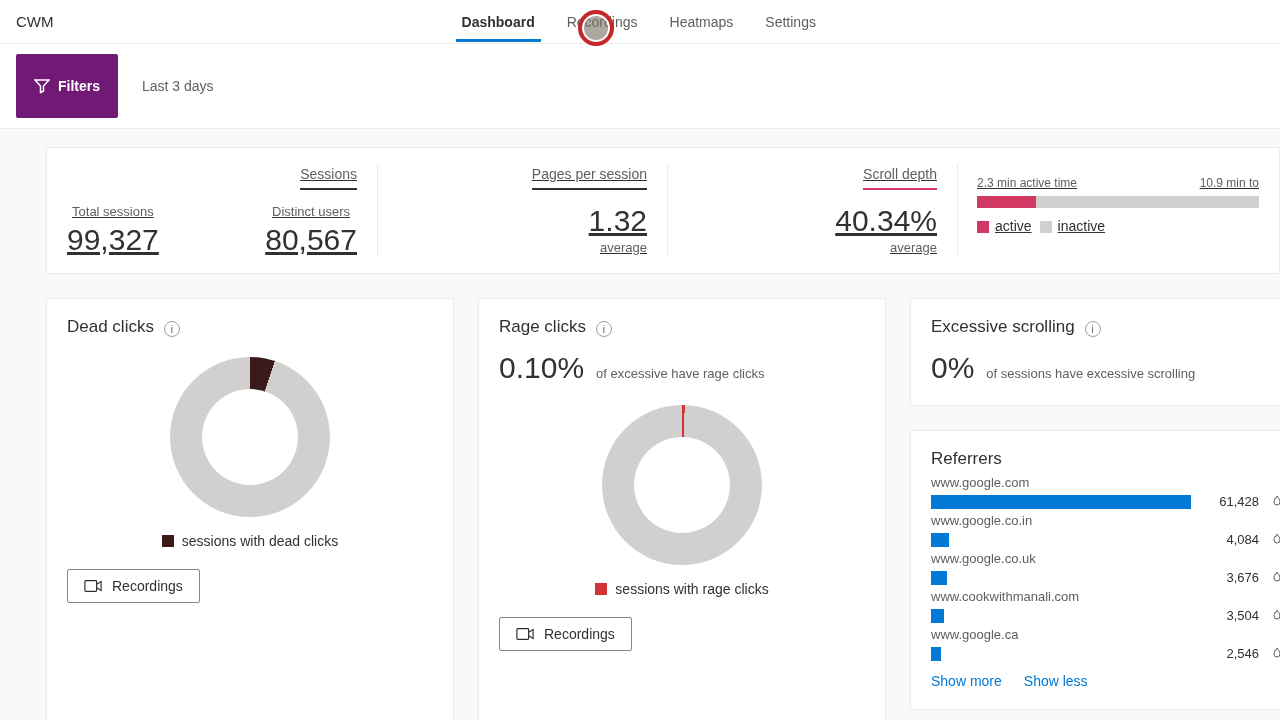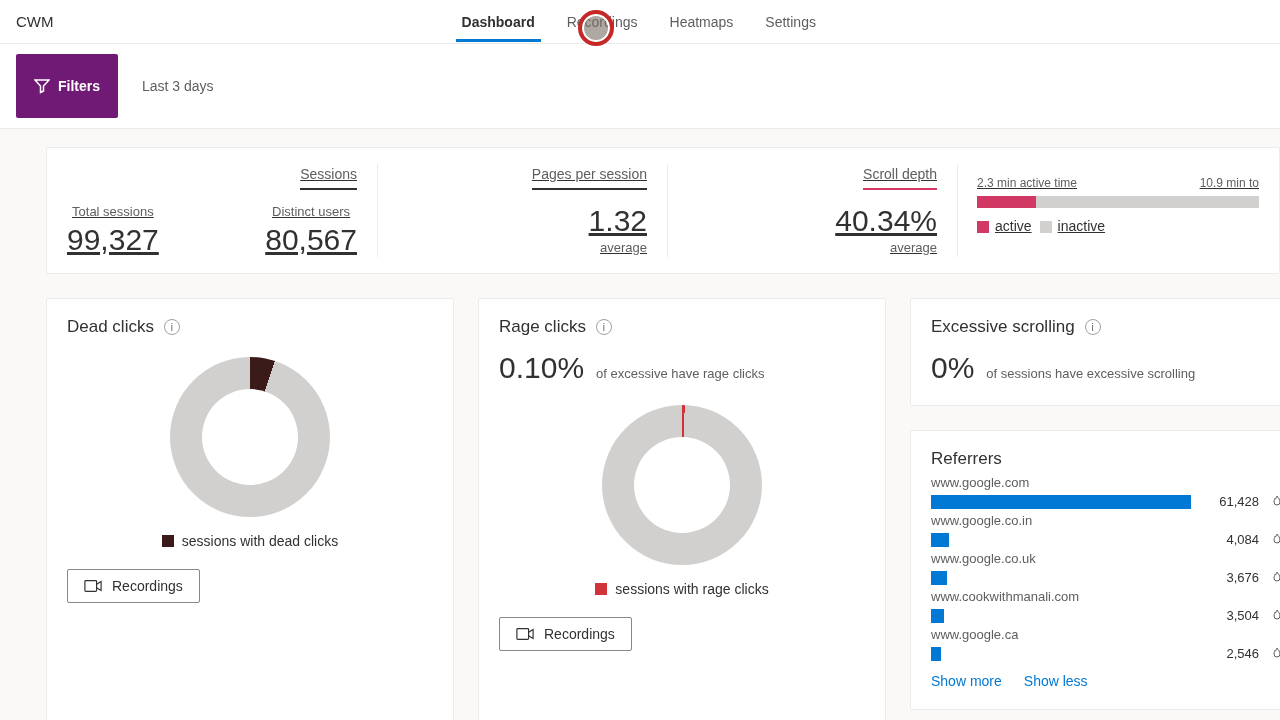--- a/index.html
+++ b/index.html
@@ -34,21 +34,21 @@
 .stat-block { text-align:right; }
 
 .engage-row { display:flex; justify-content:space-between; font-size:12px; color:#605e5c; margin-top:10px; }
 .engage-bar { height:12px; background:#d2d0ce; margin-top:6px; position:relative; }
 .engage-bar .active { position:absolute; left:0; top:0; bottom:0; background:#d13864; }
 .legend-row { display:flex; gap:8px; margin-top:10px; font-size:14px; color:#323130; }
 .legend-row .swatch { width:12px; height:12px; display:inline-block; margin-right:6px; vertical-align:middle; }
 
 .cards-row { display:flex; gap:24px; }
 .card { background:#fff; border:1px solid #edebe9; border-radius:2px; padding:18px 20px 20px; flex:0 0 auto; }
-.card-head { display:flex; align-items:center; gap:10px; font-size:17px; color:#323130; }
+.card-head { display:flex; align-items:flex-end; gap:10px; font-size:17px; color:#323130; }
 .info-icon { width:16px; height:16px; border:1px solid #a19f9d; border-radius:50%; display:inline-flex; align-items:center; justify-content:center; font-size:10px; color:#605e5c; }
 .big-pct { font-size:30px; font-weight:400; margin-top:14px; display:flex; align-items:baseline; gap:12px; }
 .big-pct .desc { font-size:13px; color:#605e5c; font-weight:400; }
 
 .donut-wrap { display:flex; justify-content:center; margin-top:20px; }
 .donut { width:160px; height:160px; border-radius:50%; position:relative; }
 .donut::after { content:""; position:absolute; inset:32px; background:#fff; border-radius:50%; }
 .chart-legend { display:flex; justify-content:center; align-items:center; gap:8px; margin-top:16px; font-size:14px; color:#323130; }
 
 .rec-btn { display:inline-flex; align-items:center; gap:10px; border:1px solid #8a8886; padding:8px 16px; font-size:14px; color:#323130; margin-top:20px; cursor:pointer; border-radius:2px; }

